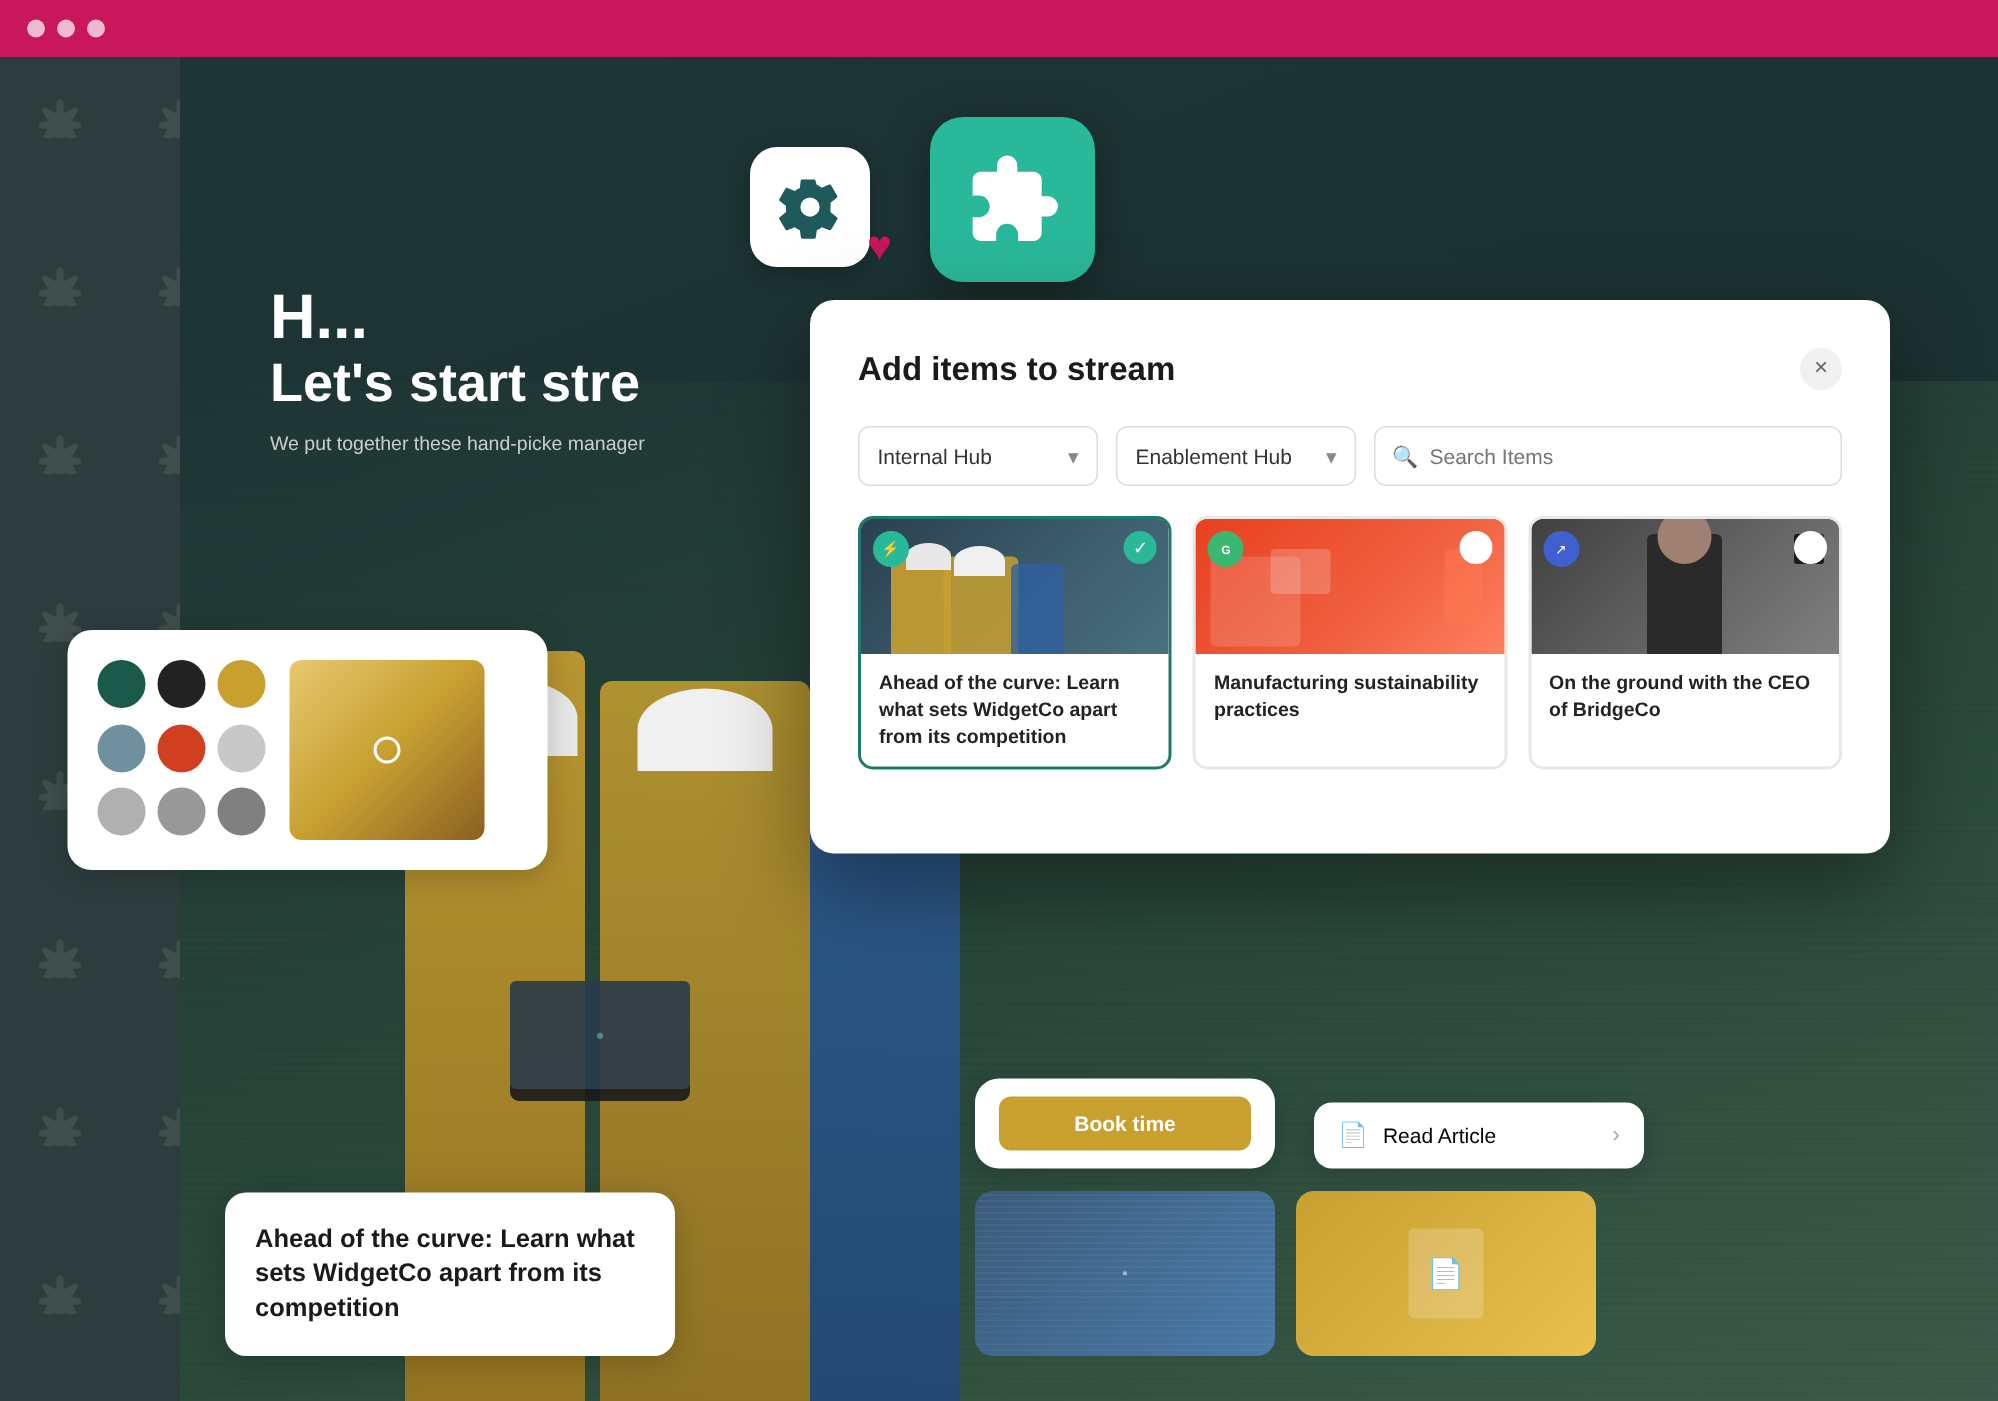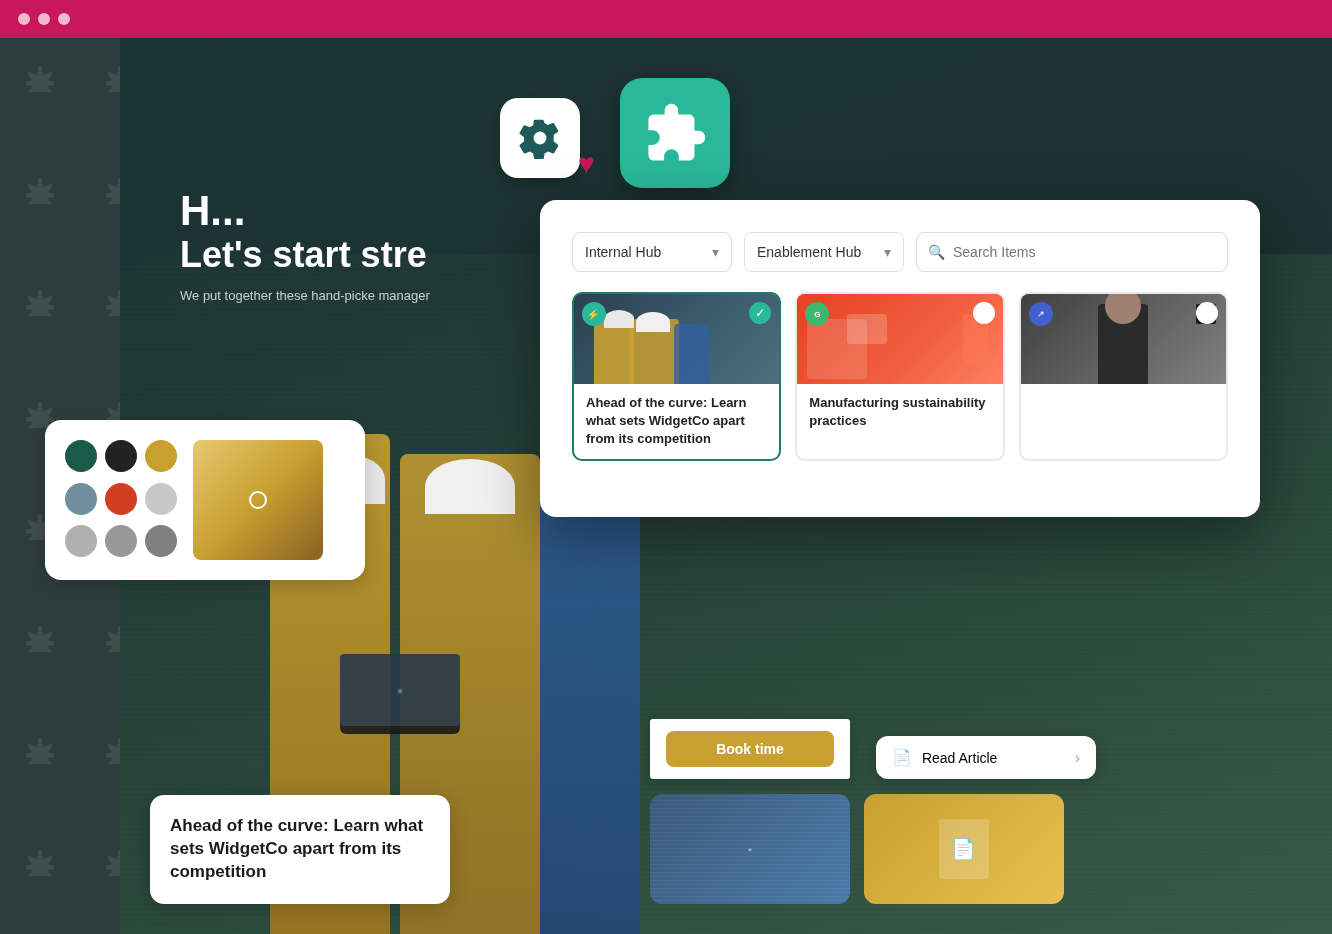--- a/index.html
+++ b/index.html
@@ -949,21 +949,21 @@
 
   <div style="position:absolute;bottom:30px;left:530px;display:flex;gap:14px;z-index:4;">
     <div style="width:200px;height:110px;border-radius:12px;background:linear-gradient(135deg,#3a5a7a 0%,#4a7aaa 100%);overflow:hidden;">
       <div style="width:100%;height:100%;background:repeating-linear-gradient(0deg,transparent,transparent 3px,rgba(255,255,255,0.05) 3px,rgba(255,255,255,0.05) 4px);display:flex;align-items:center;justify-content:center;color:rgba(255,255,255,0.5);font-size:10px;">▪</div>
     </div>
     <div style="width:200px;height:110px;border-radius:12px;background:linear-gradient(135deg,#c8a030 0%,#e8c050 100%);overflow:hidden;display:flex;align-items:center;justify-content:center;flex-direction:column;gap:4px;">
       <div style="width:50px;height:60px;background:rgba(255,255,255,0.2);border-radius:4px;display:flex;align-items:center;justify-content:center;font-size:20px;">📄</div>
     </div>
   </div>
 
-  <div style="position:absolute;bottom:155px;left:530px;background:white;border-radius:3px;padding:12px 16px;width:200px;z-index:5;box-shadow:0 4px 15px rgba(0,0,0,0.15);display:flex;align-items:center;justify-content:flex-end;">
+  <div style="position:absolute;bottom:155px;left:530px;background:white;border-radius:16px;padding:12px 16px;width:200px;z-index:5;box-shadow:0 4px 15px rgba(0,0,0,0.15);display:flex;align-items:center;justify-content:flex-end;">
     <button class="book-time-btn">Book time</button>
   </div>
 
   <div style="position:absolute;bottom:155px;left:756px;background:white;border-radius:12px;padding:12px 16px;width:220px;z-index:5;box-shadow:0 4px 15px rgba(0,0,0,0.15);display:flex;align-items:center;gap:10px;">
     <span style="color:#888;font-size:16px;">📄</span>
     <span style="font-size:14px;color:#000000;font-weight:500;">Read Article</span>
     <span style="margin-left:auto;color:#aaa;">›</span>
   </div>
 </div>
 
@@ -998,20 +998,24 @@
 
   <div style="position:absolute;left:120px;top:-20px;width:110px;height:110px;border-radius:22px;background:#2ab89a;display:flex;align-items:center;justify-content:center;box-shadow:0 8px 30px rgba(0,0,0,0.35);">
     <svg width="65" height="65" viewBox="0 0 24 24" fill="white">
       <path d="M20.5 11H19V7c0-1.1-.9-2-2-2h-4V3.5A2.5 2.5 0 0 0 10.5 1 2.5 2.5 0 0 0 8 3.5V5H4C2.9 5 2 5.9 2 7v3.8h1.5c1.49 0 2.7 1.21 2.7 2.7s-1.21 2.7-2.7 2.7H2V20c0 1.1.9 2 2 2h3.8v-1.5c0-1.49 1.21-2.7 2.7-2.7 1.49 0 2.7 1.21 2.7 2.7V22H17c1.1 0 2-.9 2-2v-4h1.5a2.5 2.5 0 0 0 2.5-2.5A2.5 2.5 0 0 0 20.5 11z"></path>
     </svg>
   </div>
 </div>
 
 <div class="modal">
 
+  <div class="modal-header">
+    <h2 class="modal-title">Add items to stream</h2>
+    <button class="modal-close">×</button>
+  </div>
 
   <div class="filter-row">
 
     <div class="dropdown-select">
       <span>Internal Hub</span>
       <span class="chevron">▾</span>
     </div>
 
     <div class="dropdown-select">
       <span>Enablement Hub</span>
@@ -1061,16 +1065,17 @@
       <div class="card-image card-image-ceo">
         <div style="width:100%;height:100%;background:linear-gradient(135deg,#404040 0%,#606060 50%,#808080 100%);position:relative;overflow:hidden;">
 
           <div style="position:absolute;bottom:0;left:50%;transform:translateX(-50%);width:50px;height:80px;background:#2a2a2a;border-radius:4px 4px 0 0;"></div>
           <div style="position:absolute;bottom:60px;left:50%;transform:translateX(-50%);width:36px;height:36px;background:#a08070;border-radius:50%;"></div>
           <div style="position:absolute;top:10px;right:10px;width:20px;height:20px;background:#1a1a1a;border-radius:2px;"></div>
         </div>
         <div class="card-badge badge-blue" style="font-size:9px;background:#4060d0;">↗</div>
         <div class="card-select"></div>
       </div>
+      <div class="card-body">On the ground with the CEO of BridgeCo</div>
     </div>
   </div>
 
 </div>
 
 </body></html>

